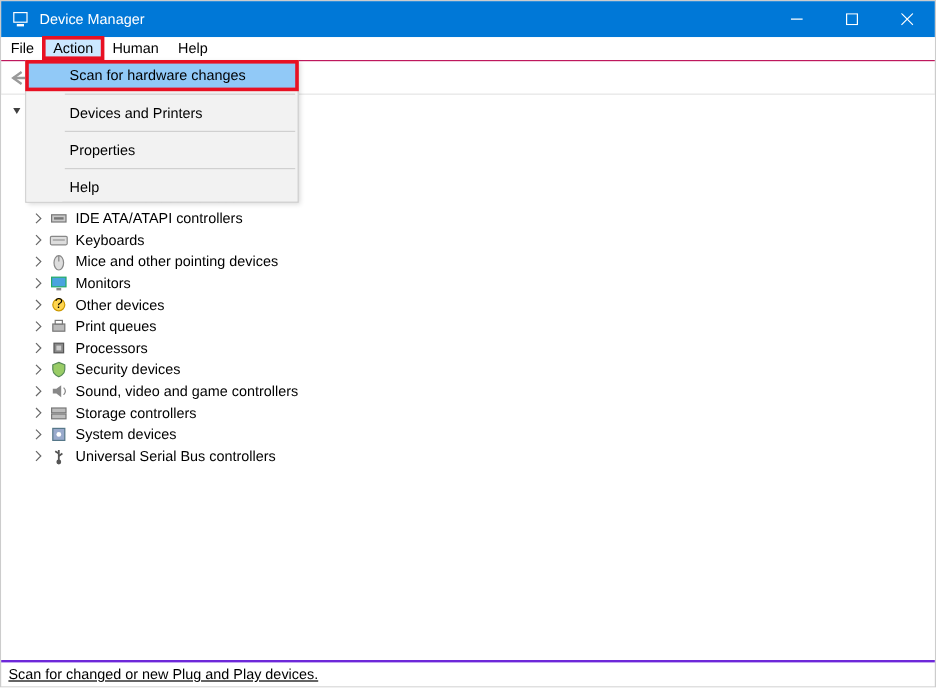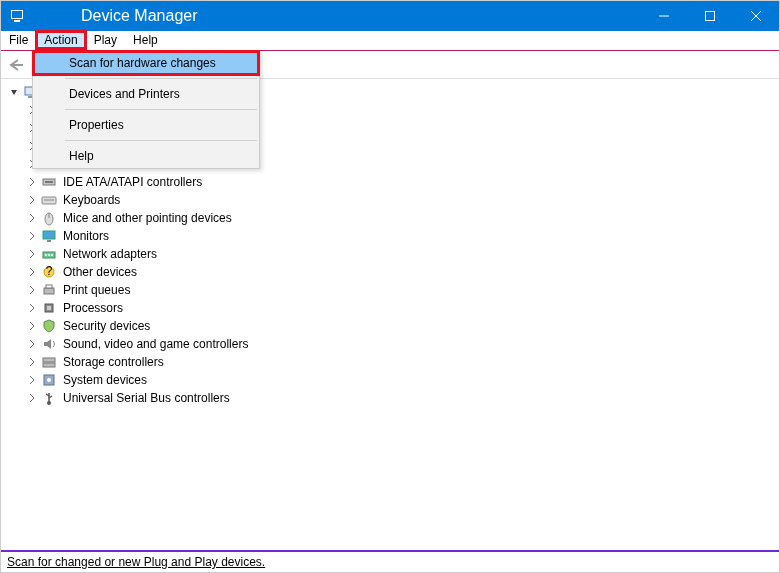--- a/index.html
+++ b/index.html
@@ -2,37 +2,37 @@
 <html><head>
 <meta charset="utf-8">
 <style>
 * { margin: 0; padding: 0; box-sizing: border-box; font-family: "Segoe UI", Tahoma, sans-serif; font-size: 12px; }
 html, body { width: 780px; height: 573px; overflow: hidden; background: #fff; }
 .window { width: 780px; height: 573px; display: flex; flex-direction: column; border: 1px solid #ccc; }
 
 
 .titlebar { height: 30px; background: #0078d7; color: #fff; display: flex; align-items: center; }
 .titlebar .icon { width: 16px; height: 16px; margin: 0 8px; }
-.titlebar .title { flex: 1; font-size: 16px; margin-left: 48px; }
+.titlebar .title { flex: 1; font-size: 12px; }
 .titlebar .controls { display: flex; }
 .titlebar .controls .btn { width: 46px; height: 30px; display: flex; align-items: center; justify-content: center; }
 
 
 .menubar { height: 20px; background: #fff; display: flex; align-items: flex-start; border-bottom: 1px solid #be185d; position: relative; z-index: 10; }
 .menubar .menuitem { padding: 2px 8px; display: flex; align-items: center; }
 .menubar .menuitem.active { background: #cce8ff; outline-offset: -2px; }
 .highlight-red { outline: 3px solid #e81123; outline-offset: -1px; }
 
 
 .toolbar { height: 28px; border-bottom: 1px solid #e0e0e0; display: flex; align-items: center; padding: 0 4px; gap: 6px; }
 .toolbar .sep { width: 1px; height: 18px; background: #d0d0d0; }
 .toolbar .tbtn { width: 22px; height: 22px; display: flex; align-items: center; justify-content: center; }
 
 
-.dropdown { position: absolute; left: 32px; top: 50px; width: 228px; background: #f2f2f2; border: 1px solid #cccccc; box-shadow: 2px 2px 4px rgba(0,0,0,0.15); z-index: 20; }
+.dropdown { position: absolute; left: 21px; top: 50px; width: 228px; background: #f2f2f2; border: 1px solid #cccccc; box-shadow: 2px 2px 4px rgba(0,0,0,0.15); z-index: 20; }
 .dropdown .gutter { position: absolute; top: 0; bottom: 0; left: 0; width: 30px; background: #f2f2f2; }
 .dropdown .ditem { position: relative; height: 24px; display: flex; align-items: center; padding-left: 36px; }
 .dropdown .ditem.hover { background: #91c9f7; }
 .dropdown .ditem.hover.highlight-red { outline: 3px solid #e81123; outline-offset: -2px; }
 .dropdown .dsep { height: 1px; margin: 3px 2px 3px 32px; background: #d0d0d0; }
 
 
 .tree-area { flex: 1; overflow: auto; background: #fff; padding: 4px 0 4px 2px; position: relative; }
 .tree-root { }
 .tree-row { display: flex; align-items: center; height: 18px; padding-left: 4px; white-space: nowrap; }
@@ -82,21 +82,21 @@
   </div>
 
   <div class="menubar">
     <div class="menuitem">
         <span>File</span>
       </div>
     <div class="menuitem active highlight-red">
         <span>Action</span>
       </div>
     <div class="menuitem">
-        <span>Play</span>
+        <span>Human</span>
       </div>
     <div class="menuitem">
         <span>Help</span>
       </div>
   </div>
 
   <div class="toolbar">
     <div class="tbtn">
       <svg width="16" height="12" viewBox="0 0 16 12">
           <path d="M10 1 L3 6 L10 11" fill="none" stroke="#9a9a9a" stroke-width="2"></path>
@@ -256,36 +256,20 @@
             <span class="label">Monitors</span>
           </div>
           <div class="tree-row">
             <span class="expander">
               <svg width="10" height="10" viewBox="0 0 10 10">
                 <path d="M3 1 L7 5 L3 9" fill="none" stroke="#666" stroke-width="1"></path>
               </svg>
             </span>
             <span class="icon">
               <svg width="16" height="16" viewBox="0 0 16 16">
-                <rect x="2" y="6" width="12" height="6" fill="#6c9" stroke="#485"></rect>
-                <circle cx="5" cy="9" r="1" fill="#fff"></circle>
-                <circle cx="8" cy="9" r="1" fill="#fff"></circle>
-                <circle cx="11" cy="9" r="1" fill="#fff"></circle>
-              </svg>
-            </span>
-            <span class="label">Network adapters</span>
-          </div>
-          <div class="tree-row">
-            <span class="expander">
-              <svg width="10" height="10" viewBox="0 0 10 10">
-                <path d="M3 1 L7 5 L3 9" fill="none" stroke="#666" stroke-width="1"></path>
-              </svg>
-            </span>
-            <span class="icon">
-              <svg width="16" height="16" viewBox="0 0 16 16">
                 <circle cx="8" cy="8" r="5" fill="#ffd54f" stroke="#c90"></circle>
                 <text x="8" y="11" font-size="8" text-anchor="middle" fill="#000">?</text>
               </svg>
             </span>
             <span class="label">Other devices</span>
           </div>
           <div class="tree-row">
             <span class="expander">
               <svg width="10" height="10" viewBox="0 0 10 10">
                 <path d="M3 1 L7 5 L3 9" fill="none" stroke="#666" stroke-width="1"></path>

